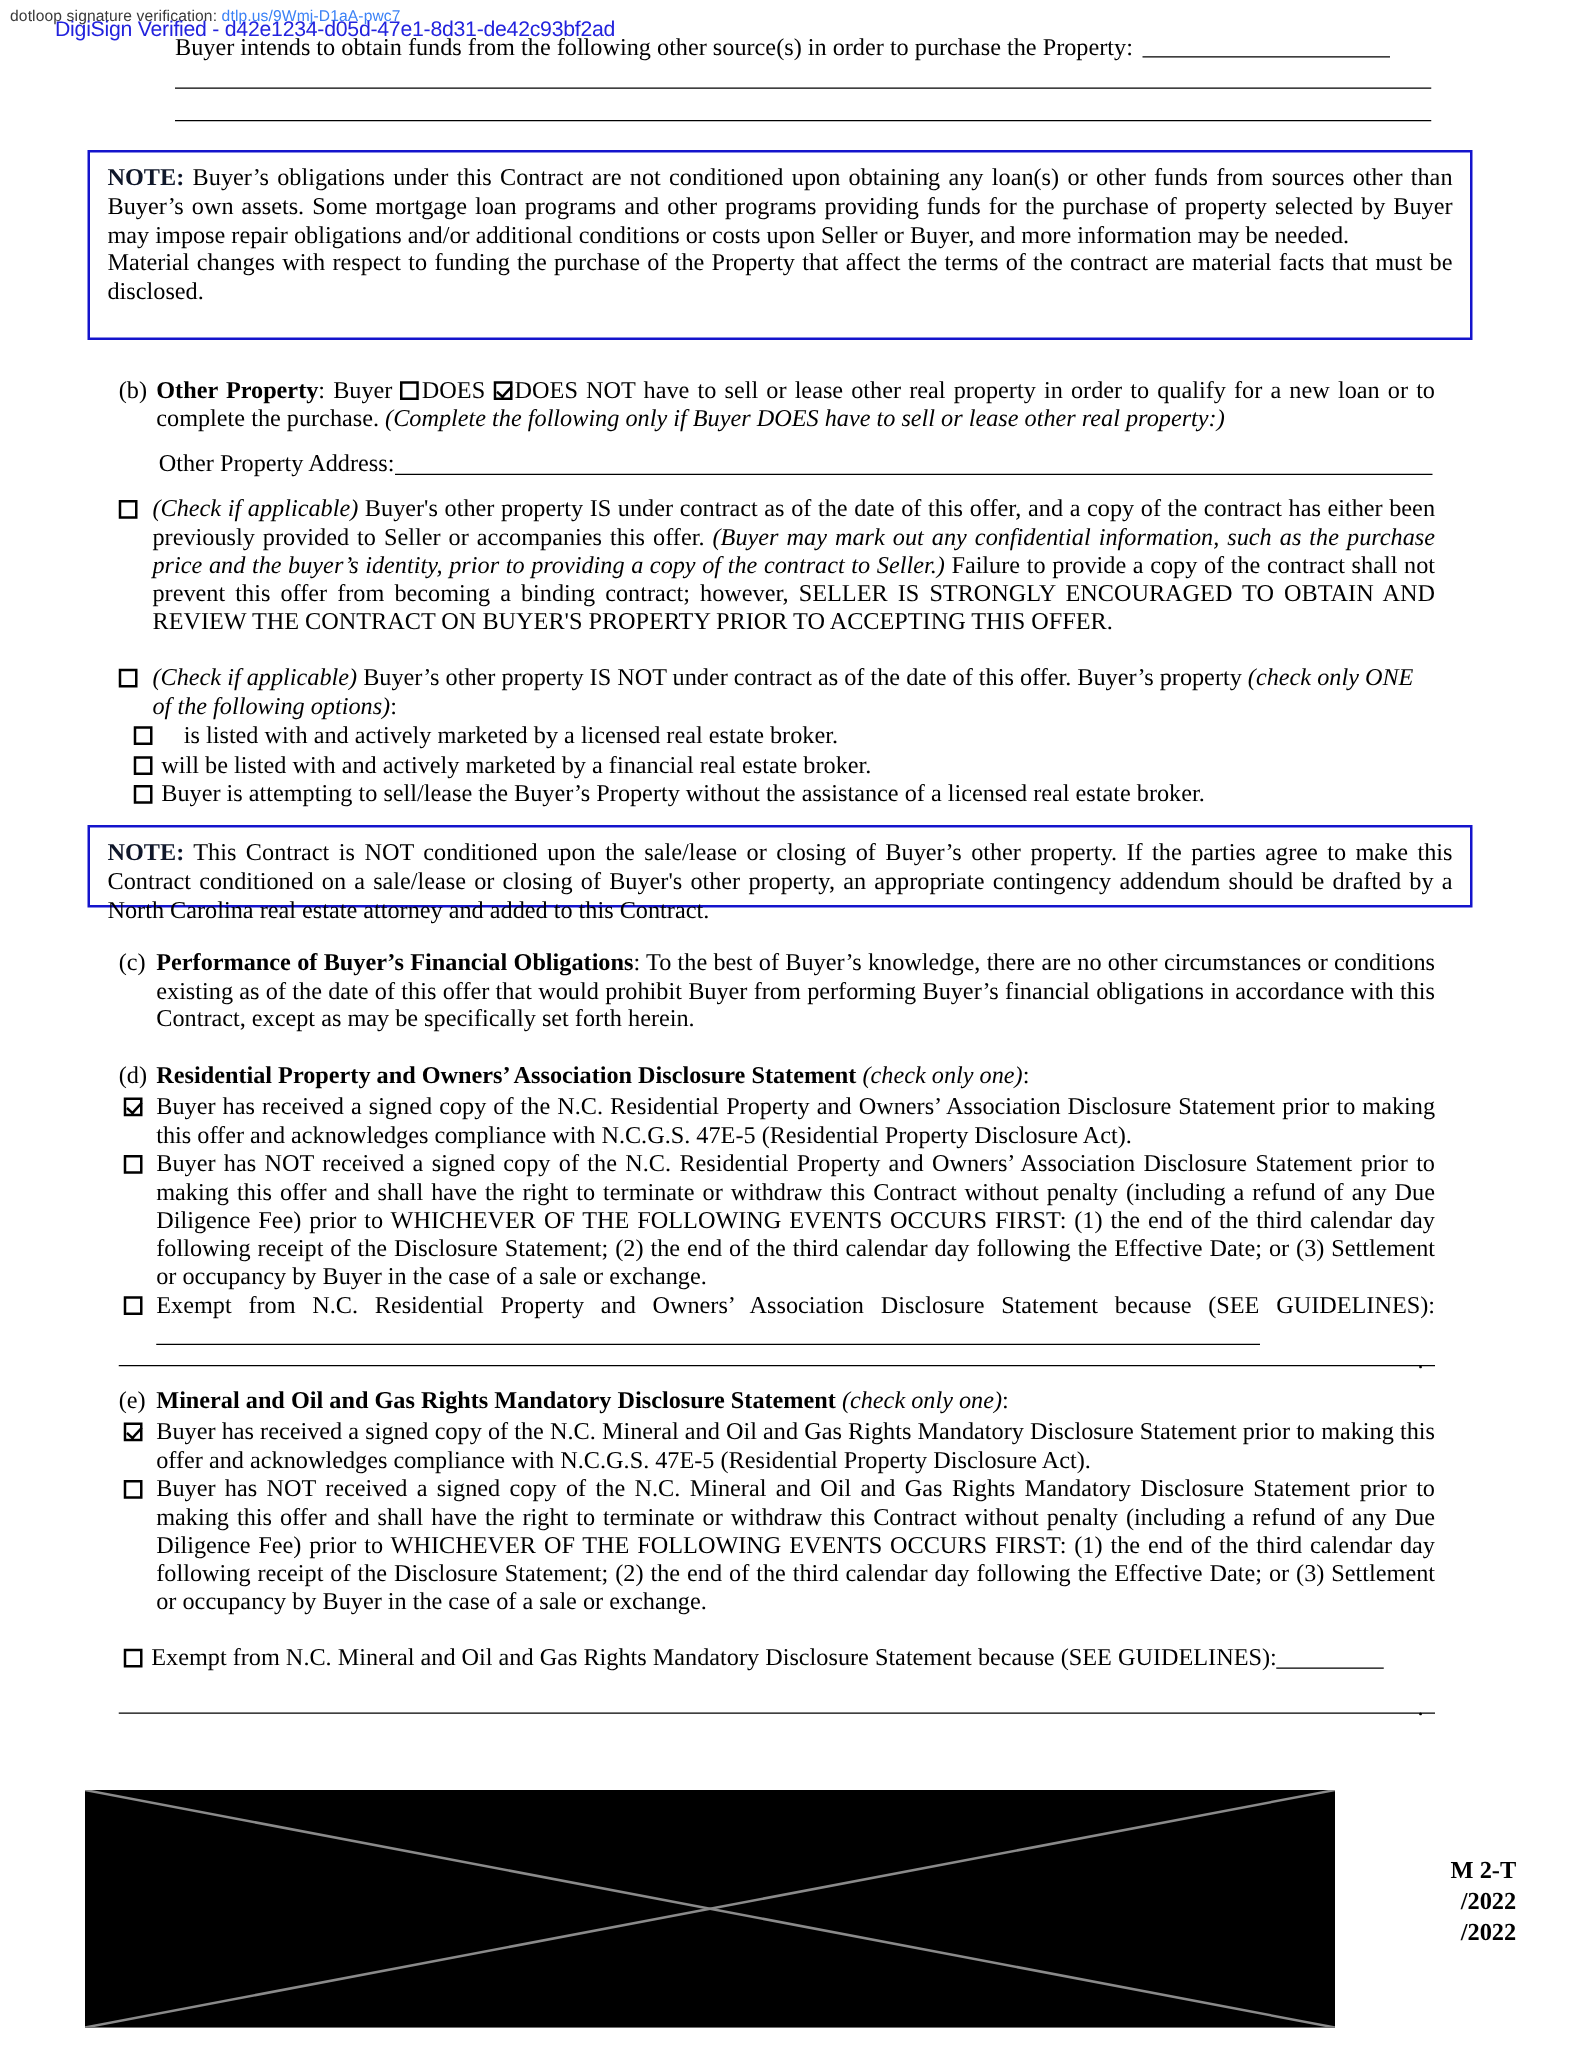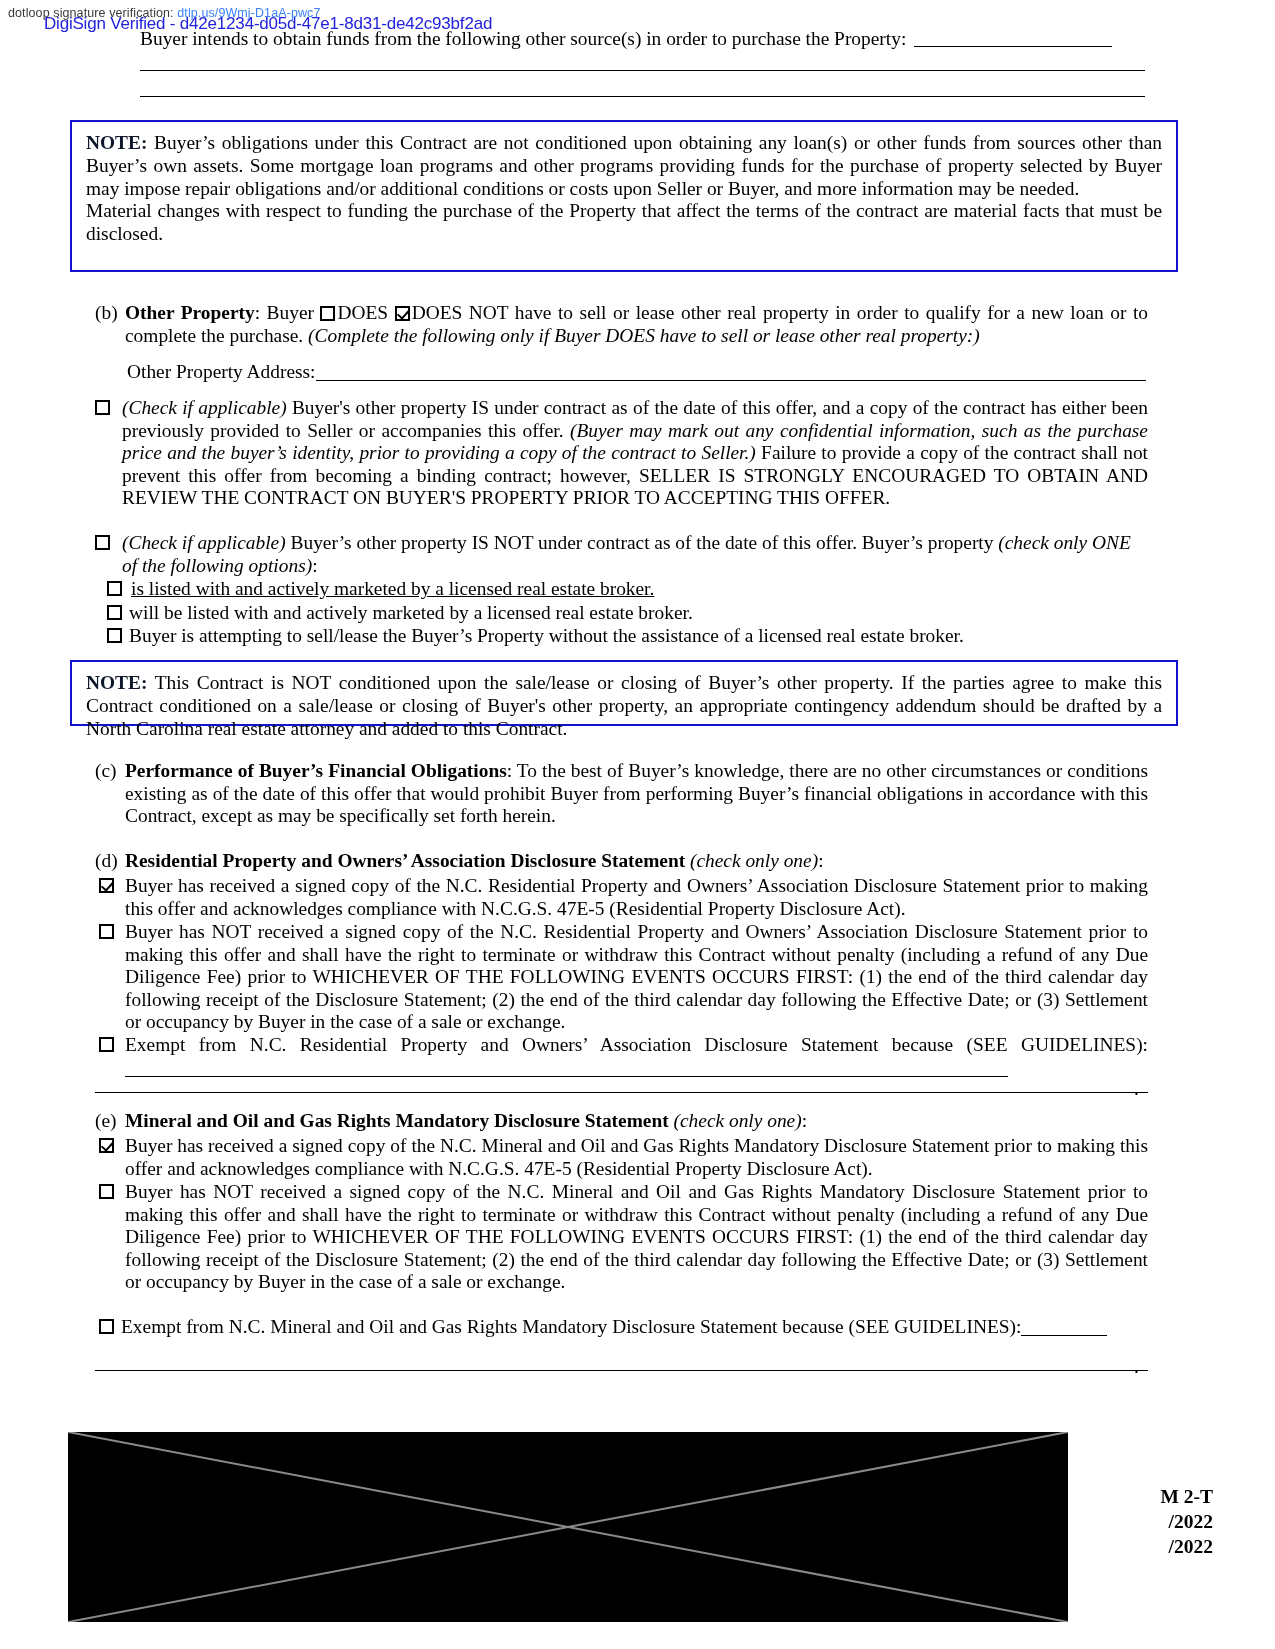--- a/index.html
+++ b/index.html
@@ -189,25 +189,25 @@
   <div class="blk" style="left:95px; top:397px; width:1053px;">
     <div class="hang">
       <span class="cb-abs cb"></span><span class="i">(Check if applicable)</span><span> Buyer's other property IS under contract as of the date of this offer, and a copy of the contract has either been previously provided to Seller or accompanies this offer. </span><span class="i">(Buyer may mark out any confidential information, such as the purchase price and the buyer’s identity, prior to providing a copy of the contract to Seller.)</span><span> Failure to provide a copy of the contract shall not prevent this offer from becoming a binding contract; however, SELLER IS STRONGLY ENCOURAGED TO OBTAIN AND REVIEW THE CONTRACT ON BUYER'S PROPERTY PRIOR TO ACCEPTING THIS OFFER.</span>
     </div>
   </div>
 
   <div class="blk nojust" style="left:95px; top:532px; width:1053px;">
     <div class="hang">
       <span class="cb-abs cb"></span><span class="i">(Check if applicable)</span><span> Buyer’s other property IS NOT under contract as of the date of this offer.  Buyer’s property </span><span class="i">(check only ONE of the following options)</span><span>:</span>
     </div>
-    <div class="hang" style="padding-left:24px; margin-left:12px; margin-top:1px;text-decoration:underline;">
+    <div class="hang" style="padding-left:40px; margin-left:12px; margin-top:1px;">
       <span class="cb-abs cb"></span><span>is listed with and actively marketed by a licensed real estate broker.</span>
     </div>
     <div class="hang" style="padding-left:22px; margin-left:12px; margin-top:1px;">
-      <span class="cb-abs cb"></span><span>will be listed with and actively marketed by a licensed real estate broker.</span>
+      <span class="cb-abs cb"></span><span>will be listed with and actively marketed by a financial real estate broker.</span>
     </div>
     <div class="hang" style="padding-left:22px; margin-left:12px; margin-top:1px;">
       <span class="cb-abs cb"></span><span>Buyer is attempting to sell/lease the Buyer’s Property without the assistance of a licensed real estate broker.</span>
     </div>
   </div>
 
   <div class="note-box" style="left:70px; top:660px; width:1108px; height:66px;">
     <p><span class="note-label">NOTE:</span><span> This Contract is NOT conditioned upon the sale/lease or closing of Buyer’s other property. If the parties agree to make this Contract conditioned on a sale/lease or closing of Buyer's other property, an appropriate contingency addendum should be drafted by a North Carolina real estate attorney and added to this Contract.</span></p>
   </div>
 

